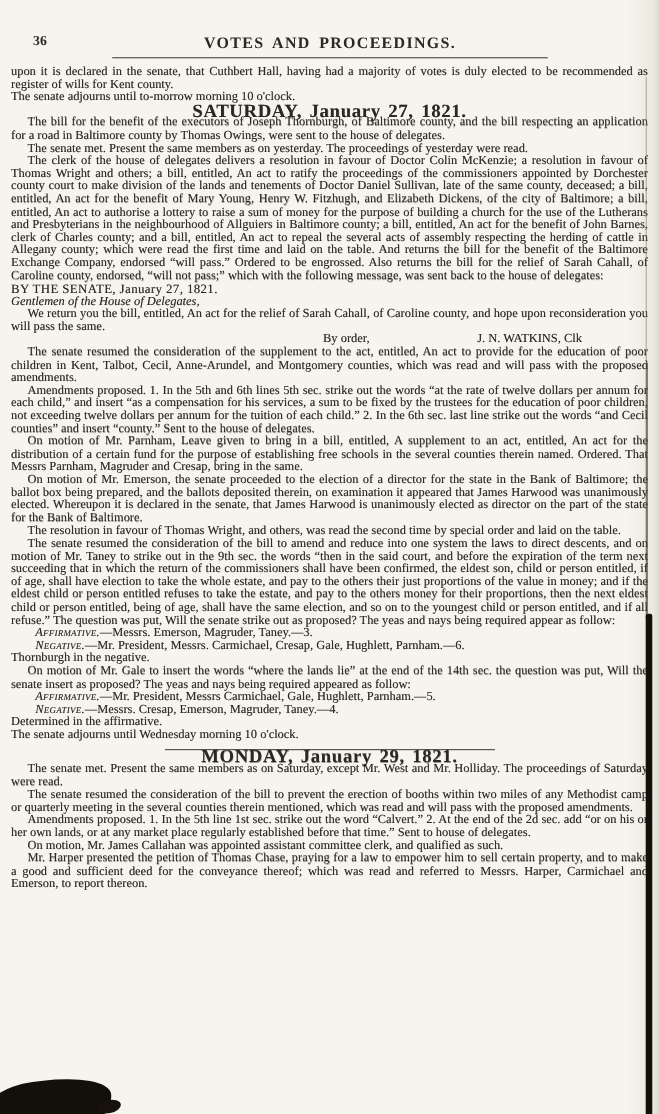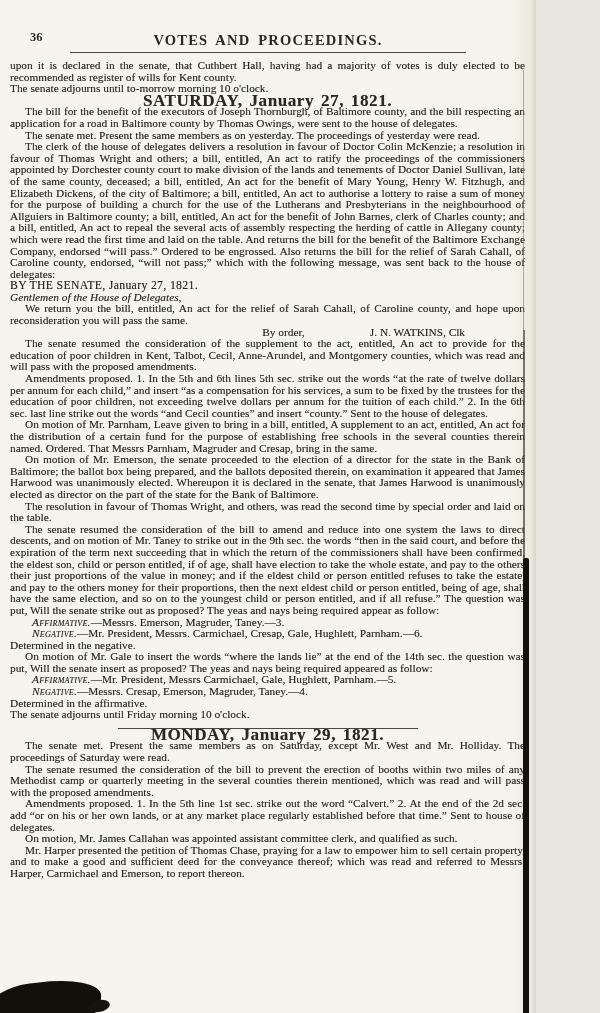--- a/index.html
+++ b/index.html
@@ -3,21 +3,21 @@
 <meta charset="utf-8">
 <style>
   * { box-sizing: border-box; }
   html, body { margin: 0; padding: 0; }
   body {
     width: 600px; height: 1013px;
     font-family: "Liberation Serif", "DejaVu Serif", serif;
     background: #e9e7e1;
   }
   .page {
-    position: relative; width: 536px; height: 1013px; overflow: hidden;
+    position: relative; width: 600px; height: 1013px; overflow: hidden;
     background: linear-gradient(90deg, var(--paper,#f6f4ee) 0%, var(--paper,#f6f4ee) 95%, #eceade 99%, #d9d6c9 100%);
     color: var(--ink,#2b2722);
   }
   .pageno {
     position: absolute; left: 30px; top: 30px;
     font-weight: bold; font-size: 12.5px;
   }
   .title {
     margin: 32px 0 0; text-align: center;
     font-size: 14.5px; font-weight: bold;
@@ -76,26 +76,26 @@
         <span>J. N. WATKINS, Clk</span>
       </div>
       <p class="para">The senate resumed the consideration of the supplement to the act, entitled, An act to provide for the education of poor children in Kent, Talbot, Cecil, Anne-Arundel, and Montgomery counties, which was read and will pass with the proposed amendments.</p>
       <p class="para">Amendments proposed. 1. In the 5th and 6th lines 5th sec. strike out the words “at the rate of twelve dollars per annum for each child,” and insert “as a compensation for his services, a sum to be fixed by the trustees for the education of poor children, not exceeding twelve dollars per annum for the tuition of each child.” 2. In the 6th sec. last line strike out the words “and Cecil counties” and insert “county.” Sent to the house of delegates.</p>
       <p class="para">On motion of Mr. Parnham, Leave given to bring in a bill, entitled, A supplement to an act, entitled, An act for the distribution of a certain fund for the purpose of establishing free schools in the several counties therein named. Ordered. That Messrs Parnham, Magruder and Cresap, bring in the same.</p>
       <p class="para">On motion of Mr. Emerson, the senate proceeded to the election of a director for the state in the Bank of Baltimore; the ballot box being prepared, and the ballots deposited therein, on examination it appeared that James Harwood was unanimously elected. Whereupon it is declared in the senate, that James Harwood is unanimously elected as director on the part of the state for the Bank of Baltimore.</p>
       <p class="para">The resolution in favour of Thomas Wright, and others, was read the second time by special order and laid on the table.</p>
       <p class="para">The senate resumed the consideration of the bill to amend and reduce into one system the laws to direct descents, and on motion of Mr. Taney to strike out in the 9th sec. the words “then in the said court, and before the expiration of the term next succeeding that in which the return of the commissioners shall have been confirmed, the eldest son, child or person entitled, if of age, shall have election to take the whole estate, and pay to the others their just proportions of the value in money; and if the eldest child or person entitled refuses to take the estate, and pay to the others money for their proportions, then the next eldest child or person entitled, being of age, shall have the same election, and so on to the youngest child or person entitled, and if all refuse.” The question was put, Will the senate strike out as proposed? The yeas and nays being required appear as follow:</p>
       <p class="vote"><span class="sc">Affirmative.</span>—Messrs. Emerson, Magruder, Taney.—3.</p>
       <p class="vote"><span class="sc">Negative.</span>—Mr. President, Messrs. Carmichael, Cresap, Gale, Hughlett, Parnham.—6.</p>
-      <p class="center">Determined in the negative.</p>
+      <p class="center">Thornburgh in the negative.</p>
       <p class="para">On motion of Mr. Gale to insert the words “where the lands lie” at the end of the 14th sec. the question was put, Will the senate insert as proposed? The yeas and nays being required appeared as follow:</p>
       <p class="vote"><span class="sc">Affirmative.</span>—Mr. President, Messrs Carmichael, Gale, Hughlett, Parnham.—5.</p>
       <p class="vote"><span class="sc">Negative.</span>—Messrs. Cresap, Emerson, Magruder, Taney.—4.</p>
       <p class="center">Determined in the affirmative.</p>
-      <p class="center">The senate adjourns until Friday morning 10 o'clock.</p>
+      <p class="center">The senate adjourns until Wednesday morning 10 o'clock.</p>
       <div class="rule"></div>
       <p class="section-heading">MONDAY, January 29, 1821.</p>
       <p class="para">The senate met. Present the same members as on Saturday, except Mr. West and Mr. Holliday. The proceedings of Saturday were read.</p>
       <p class="para">The senate resumed the consideration of the bill to prevent the erection of booths within two miles of any Methodist camp or quarterly meeting in the several counties therein mentioned, which was read and will pass with the proposed amendments.</p>
       <p class="para">Amendments proposed. 1. In the 5th line 1st sec. strike out the word “Calvert.” 2. At the end of the 2d sec. add “or on his or her own lands, or at any market place regularly established before that time.” Sent to house of delegates.</p>
       <p class="para">On motion, Mr. James Callahan was appointed assistant committee clerk, and qualified as such.</p>
       <p class="para">Mr. Harper presented the petition of Thomas Chase, praying for a law to empower him to sell certain property, and to make a good and sufficient deed for the conveyance thereof; which was read and referred to Messrs. Harper, Carmichael and Emerson, to report thereon.</p>
     </div>
 
   <div class="artifact art-right-thin"></div>

